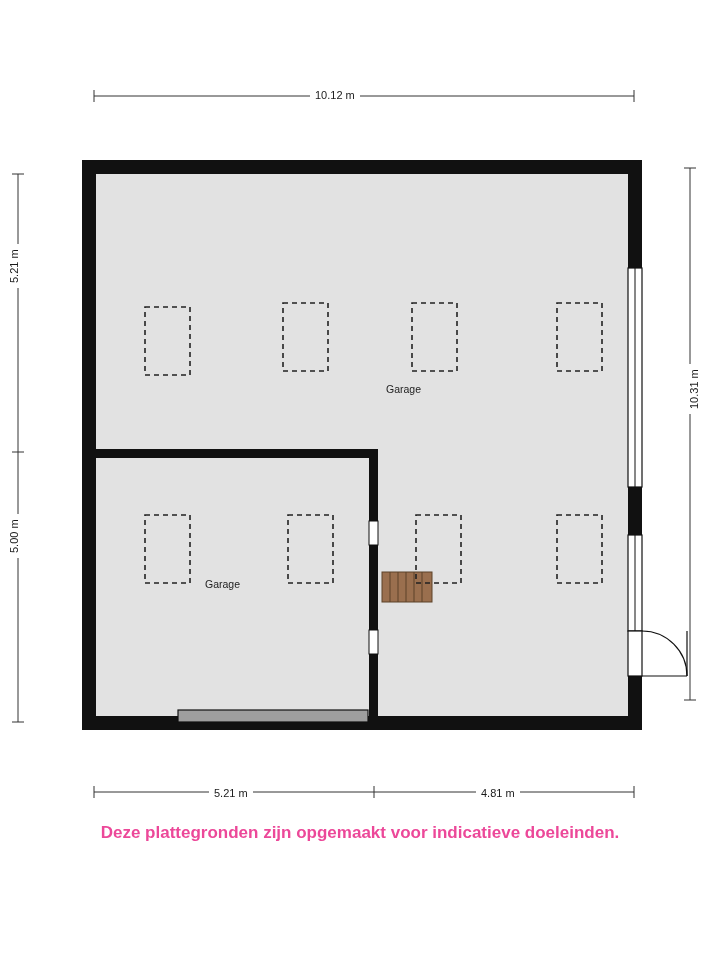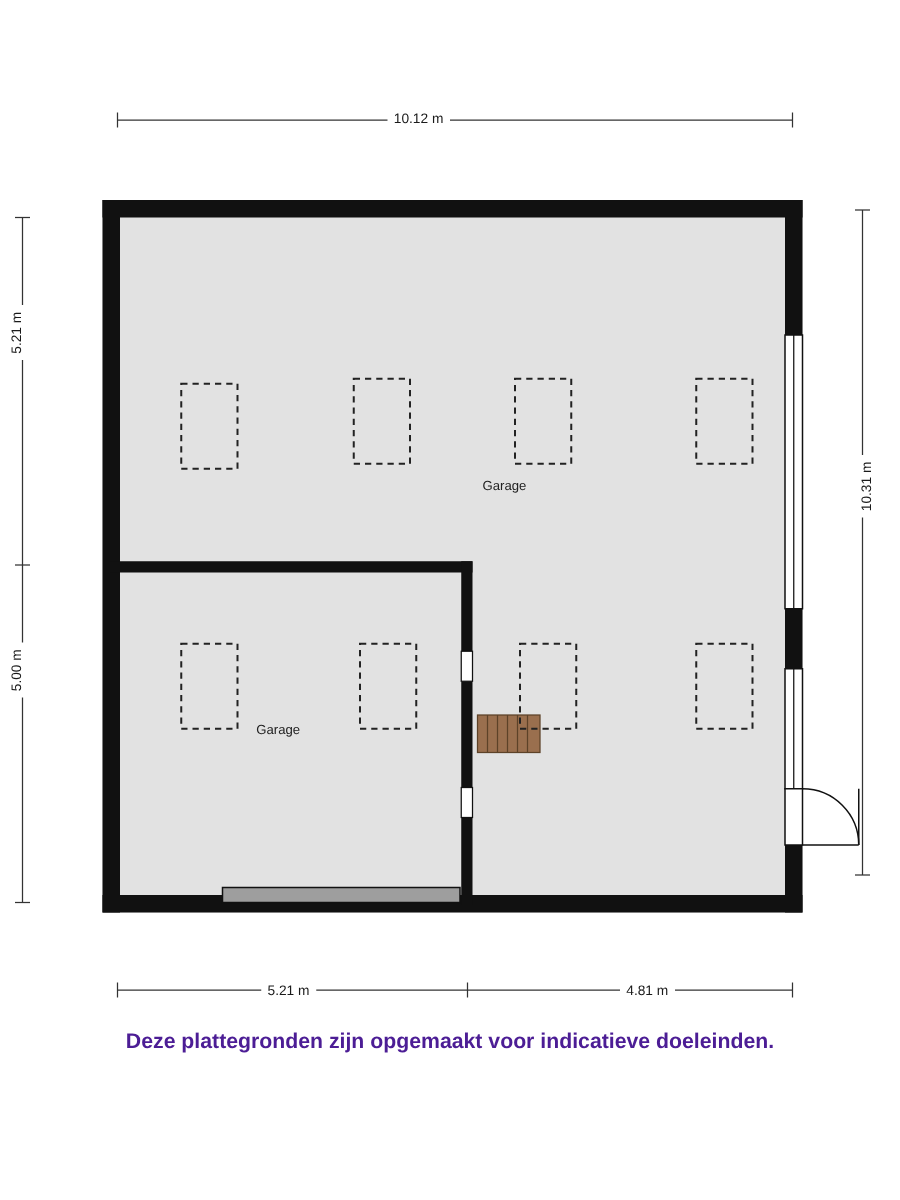--- a/index.html
+++ b/index.html
@@ -31,21 +31,21 @@
     color: #1a1a1a;
     background: #ffffff;
     padding: 0 5px;
     white-space: nowrap;
   }
   .dim-top        { left: 310px; top: 89px; }
   .dim-left-top   { left: 8px;  top: 288px; transform: rotate(-90deg); transform-origin: left top; }
   .dim-left-bot   { left: 8px;  top: 558px; transform: rotate(-90deg); transform-origin: left top; }
   .dim-right      { left: 688px; top: 414px; transform: rotate(-90deg); transform-origin: left top; }
   .dim-bot-left   { left: 209px; top: 787px; }
-  .dim-bot-right  { left: 496px; top: 787px; }
+  .dim-bot-right  { left: 476px; top: 787px; }
 
   
   .room-label {
     position: absolute;
     font-size: 10.5px;
     color: #222;
     white-space: nowrap;
   }
   .room-garage  { left: 386px; top: 383px; }
   .room-berging { left: 205px; top: 578px; }
@@ -53,21 +53,21 @@
   
   .disclaimer {
     position: absolute;
     left: 0;
     top: 822px;
     width: 720px;
     text-align: center;
     font-size: 17px;
     font-weight: bold;
     line-height: 1.35;
-    color: #4c1d95;
+    color: #ec4899;
   }
   .disclaimer span { display: block; }
 </style>
 </head>
 <body>
 
 <svg id="floorplan" viewBox="0 0 720 960">
 
   <g stroke="#333" stroke-width="1">
 

